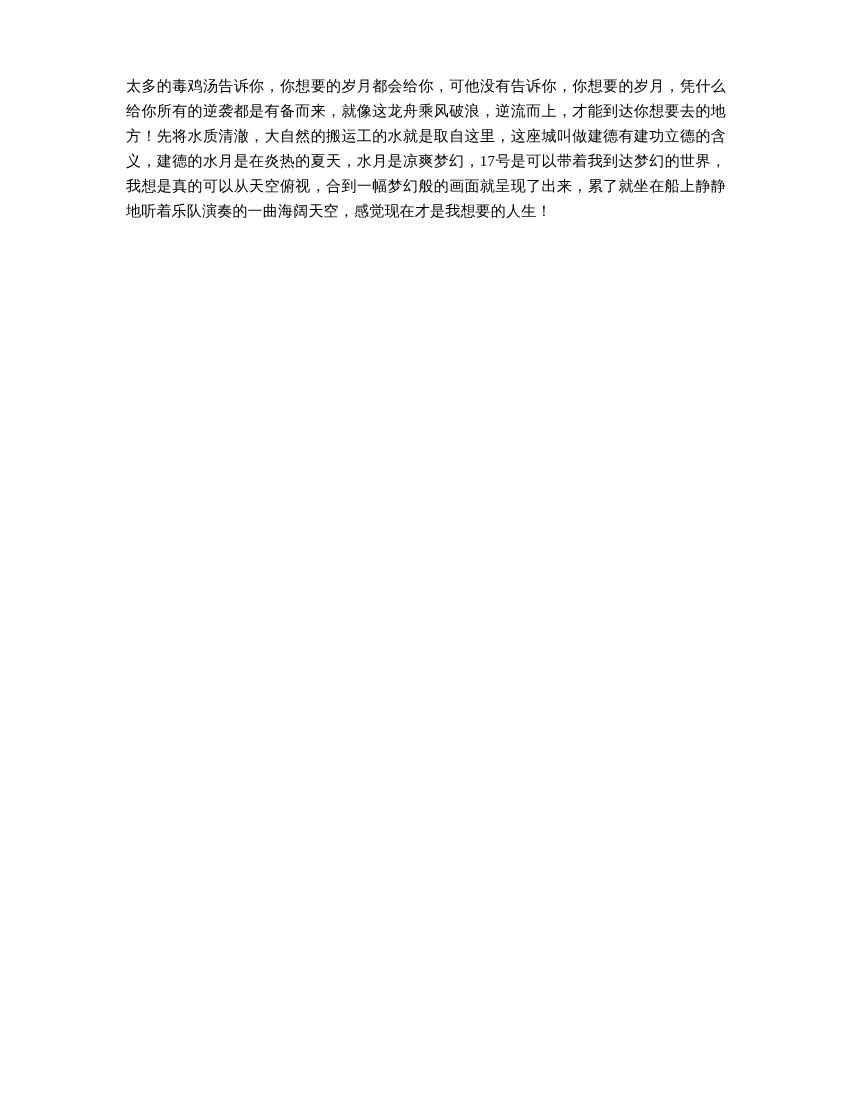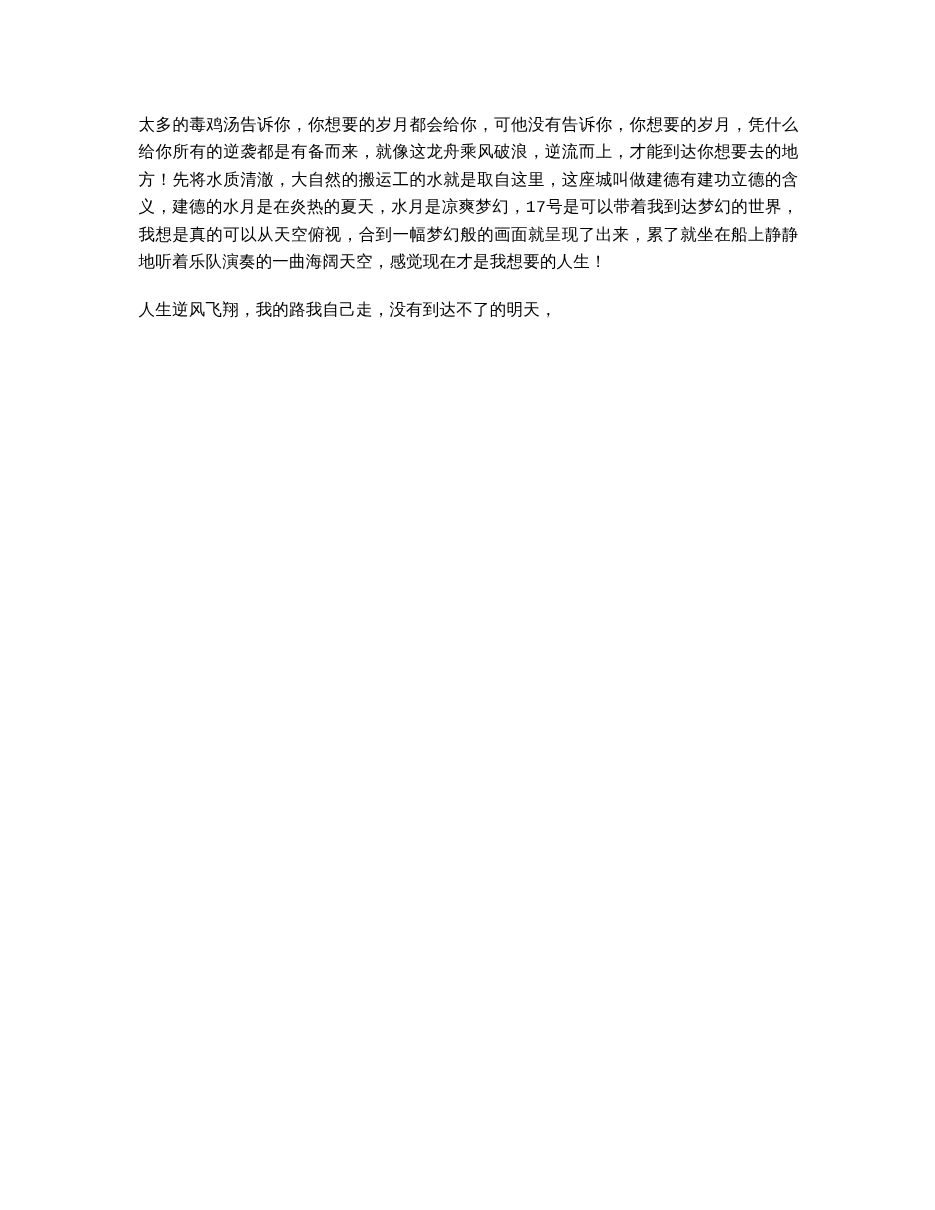--- a/index.html
+++ b/index.html
@@ -15,38 +15,36 @@
     height: 1100px;
     background: #ffffff;
     margin: 0 auto;
     position: relative;
     box-sizing: border-box;
     overflow: hidden;
   }
   .content {
     position: absolute;
     left: 126px;
-    top: 102px;
+    top: 74px;
     width: 600px;
-    font-family: Liberation Mono, monospace;
   }
   .para {
     font-size: 15px;
     line-height: 25px;
     color: #000000;
     text-align: justify;
     text-justify: inter-ideograph;
     margin: 0 0 18px 0;
     letter-spacing: 0.2px;
   }
   .para:last-child {
     margin-bottom: 0;
   }
 </style>
 </head>
 <body>
 
 <div class="page">
   <div class="content">
     <p class="para">太多的毒鸡汤告诉你，你想要的岁月都会给你，可他没有告诉你，你想要的岁月，凭什么给你所有的逆袭都是有备而来，就像这龙舟乘风破浪，逆流而上，才能到达你想要去的地方！先将水质清澈，大自然的搬运工的水就是取自这里，这座城叫做建德有建功立德的含义，建德的水月是在炎热的夏天，水月是凉爽梦幻，17号是可以带着我到达梦幻的世界，我想是真的可以从天空俯视，合到一幅梦幻般的画面就呈现了出来，累了就坐在船上静静地听着乐队演奏的一曲海阔天空，感觉现在才是我想要的人生！</p>
-    <p class="para">人生逆风飞翔，我的路我自己走，没有到达不了的明天，</p>
   </div>
 </div>
 
 </body></html>

